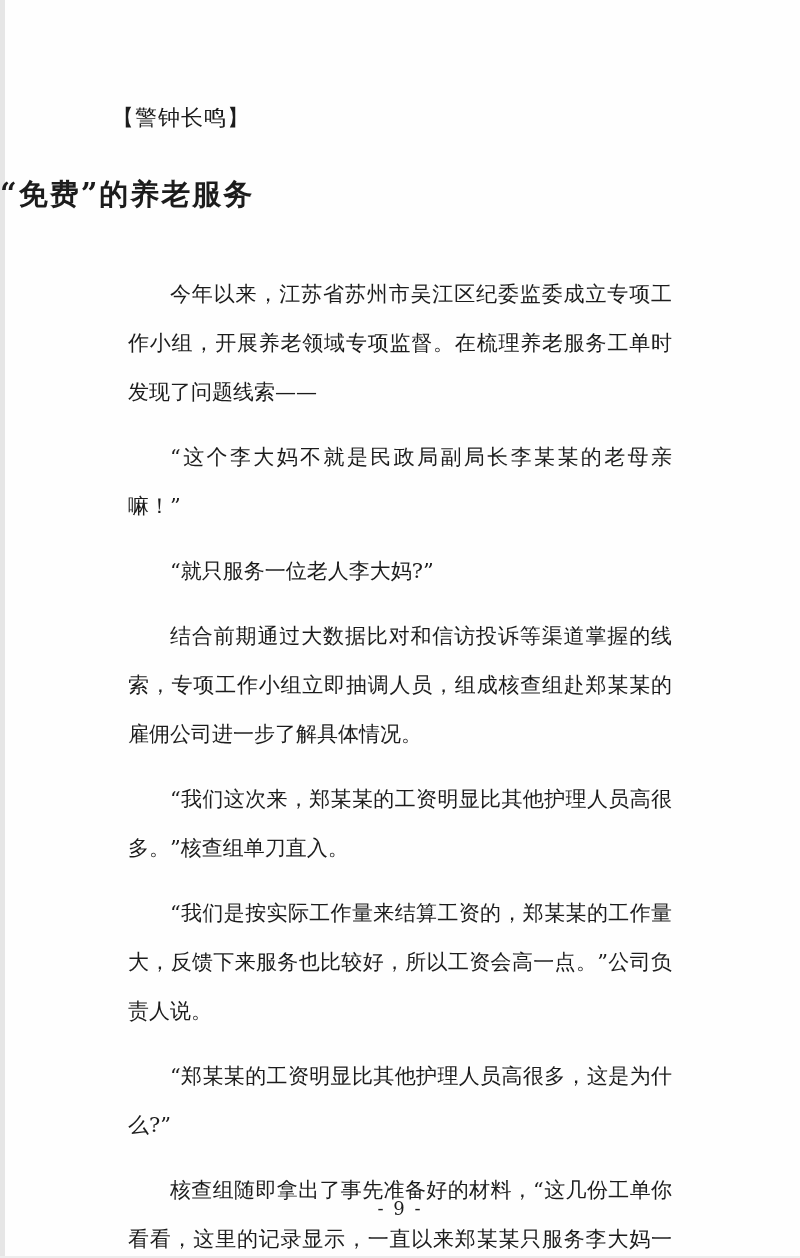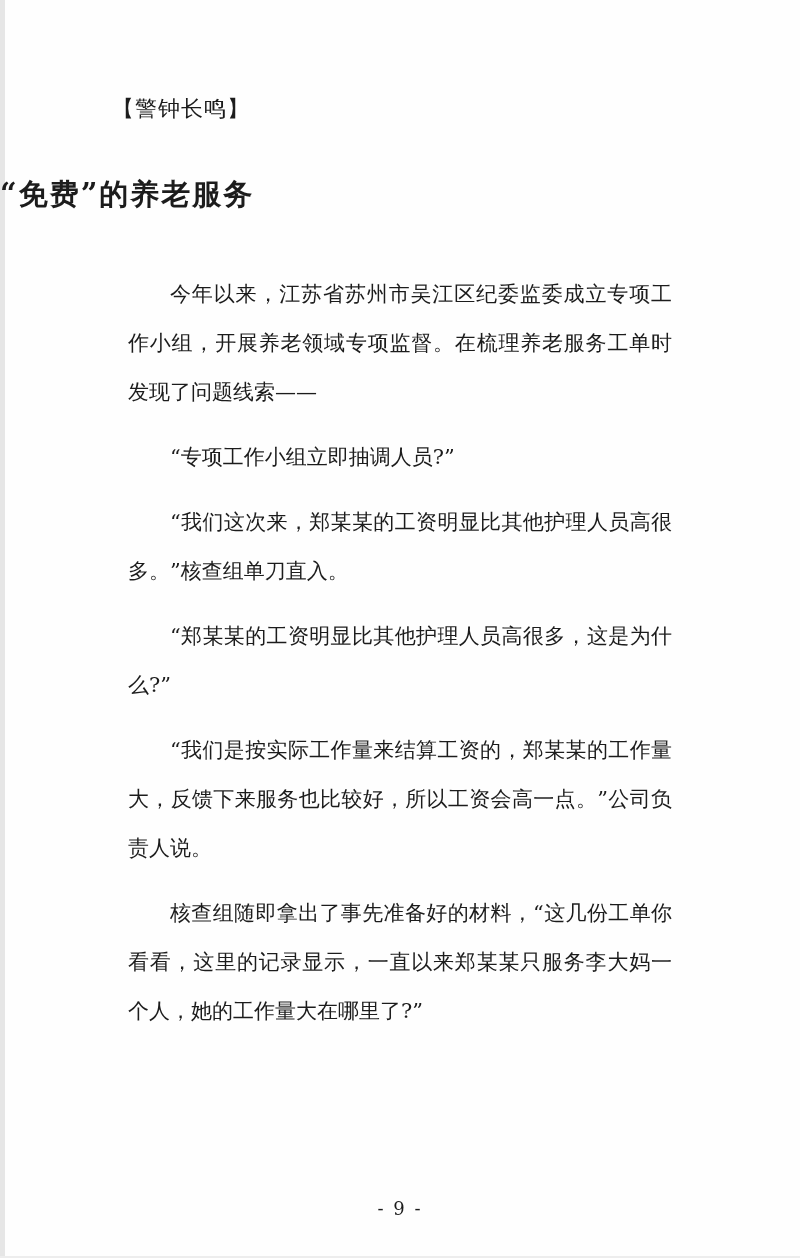--- a/index.html
+++ b/index.html
@@ -27,27 +27,26 @@
   .scan-edge-bottom {
     position: absolute;
     left: 0;
     bottom: 0;
     width: 100%;
     height: 2px;
     background: #ededed;
   }
   .section-tag {
     position: absolute;
-    top: 96px;
+    top: 103px;
     left: 112px;
     font-size: 22px;
     line-height: 30px;
     letter-spacing: 1px;
     white-space: nowrap;
-    font-family: Liberation Mono, monospace;
   }
   .doc-title {
     position: absolute;
     top: 174px;
     left: 0;
     width: 100%;
     margin: 0;
     text-align: left;
     font-size: 29px;
     line-height: 40px;
@@ -86,21 +85,23 @@
 <div class="page">
   <div class="scan-edge-left"></div>
   <div class="scan-edge-bottom"></div>
 
   <div class="section-tag">【警钟长鸣】</div>
 
   <h1 class="doc-title">“免费”的养老服务</h1>
 
   <div class="body-text">
     <p>今年以来，江苏省苏州市吴江区纪委监委成立专项工作小组，开展养老领域专项监督。在梳理养老服务工单时发现了问题线索——</p>
-    <p>“专项工作小组立即抽调人员?”</p>
+    <p>“这个李大妈不就是民政局副局长李某某的老母亲嘛！”</p>
+    <p>“就只服务一位老人李大妈?”</p>
+    <p>结合前期通过大数据比对和信访投诉等渠道掌握的线索，专项工作小组立即抽调人员，组成核查组赴郑某某的雇佣公司进一步了解具体情况。</p>
     <p>“我们这次来，郑某某的工资明显比其他护理人员高很多。”核查组单刀直入。</p>
+    <p>“我们是按实际工作量来结算工资的，郑某某的工作量大，反馈下来服务也比较好，所以工资会高一点。”公司负责人说。</p>
     <p>“郑某某的工资明显比其他护理人员高很多，这是为什么?”</p>
-    <p>“我们是按实际工作量来结算工资的，郑某某的工作量大，反馈下来服务也比较好，所以工资会高一点。”公司负责人说。</p>
     <p>核查组随即拿出了事先准备好的材料，“这几份工单你看看，这里的记录显示，一直以来郑某某只服务李大妈一个人，她的工作量大在哪里了?”</p>
   </div>
 
   <div class="page-number">- 9 -</div>
 </div>
 
 </body></html>

